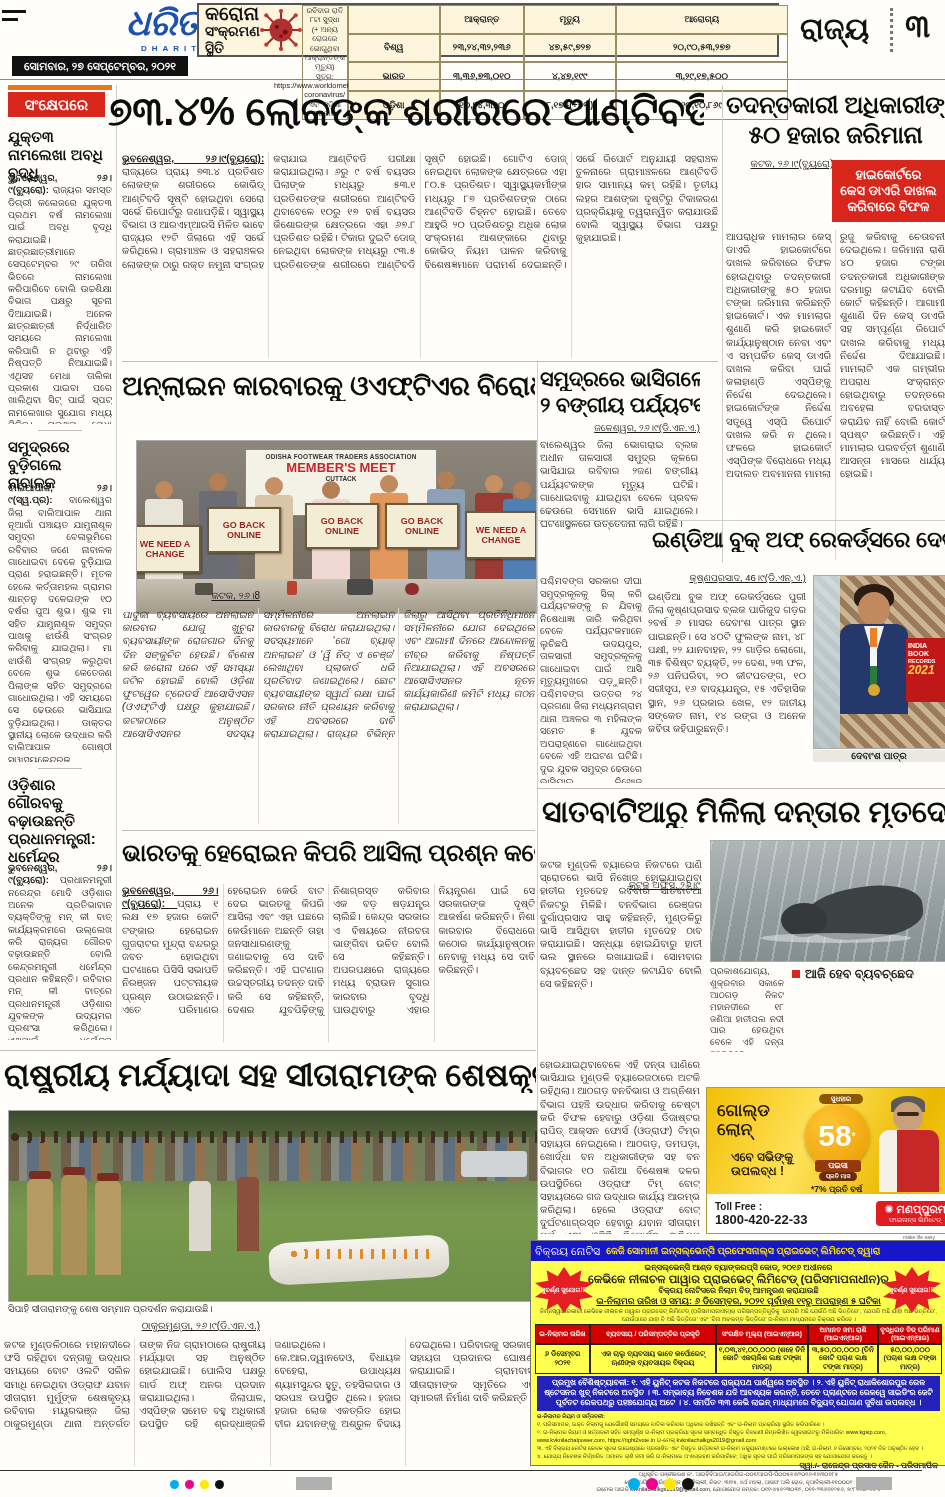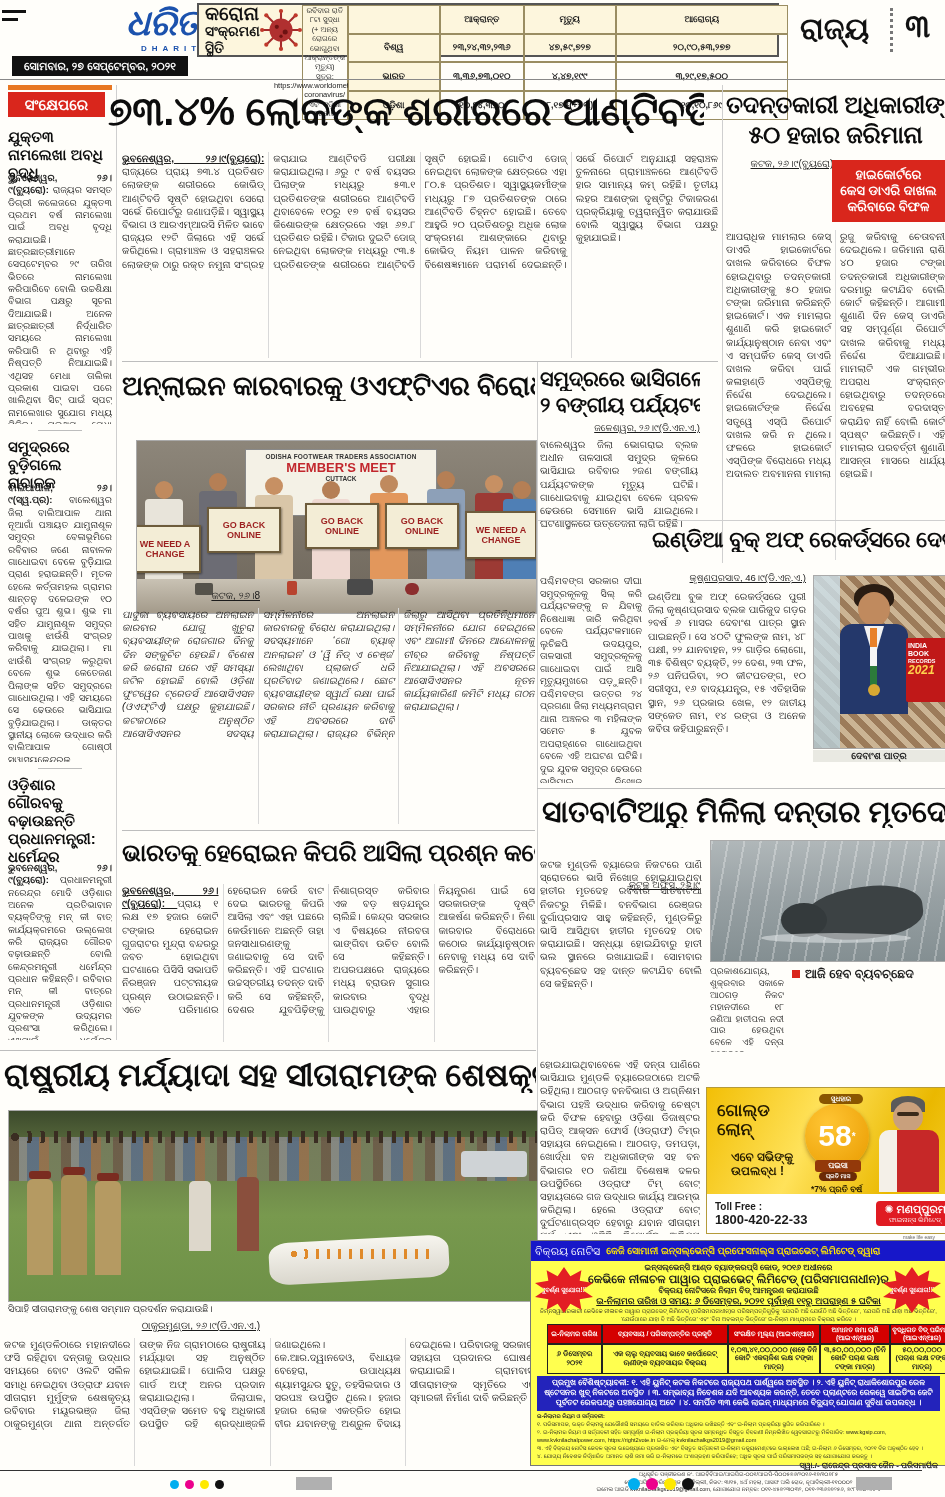--- a/index.html
+++ b/index.html
@@ -65,21 +65,21 @@
   .adwhite{position:absolute;background:#fff;display:flex;align-items:center;justify-content:space-between;padding:0 8px;}
   .mlogo{background:#e01b22;border-radius:4px;color:#fff;text-align:center;padding:2px 8px;}
   
   .aucad{position:absolute;border:1px solid #777;background:#ffff4f;}
   .aucbar{background:#1717c9;display:flex;align-items:center;gap:6px;padding:0 4px;height:20px;}
   .aucbar .w{color:#fff;font-weight:normal;font-size:11px;white-space:nowrap;}
   .aucbar .y{color:#ffe600;font-weight:bold;font-size:10.5px;white-space:nowrap;}
   .star{position:absolute;background:#e31e24;color:#fff;font-weight:bold;font-size:7px;line-height:1.15;
         display:flex;align-items:center;justify-content:center;text-align:center;
         clip-path:polygon(50% 0%,61% 20%,80% 7%,77% 30%,100% 35%,82% 50%,100% 65%,77% 70%,80% 93%,61% 80%,50% 100%,39% 80%,20% 93%,23% 70%,0% 65%,18% 50%,0% 35%,23% 30%,20% 7%,39% 20%);}
-  .aucgrid{display:grid;grid-template-columns:55px 126px 92px 70px 64px;margin:1px 16px;}
+  .aucgrid{display:grid;grid-template-columns:55px 126px 92px 70px 64px;margin:1px 4px;}
   .aucgrid div{border:1px solid #222;display:flex;align-items:center;justify-content:center;text-align:center;padding:1px;}
   .ahead{background:#d40000;color:#fff;font-weight:bold;font-size:6.8px;line-height:1.15;}
   .acell{font-size:7.2px;font-weight:bold;line-height:1.2;}
   .bluebox{background:#2323bb;color:#fff;font-weight:bold;font-size:8px;text-align:center;margin:2px 6px;padding:2px 4px;line-height:1.3;}
   .terms{font-size:5.6px;line-height:1.3;margin:1px 6px;text-align:left;}
   .tiny-c{font-size:5.6px;text-align:center;line-height:1.3;}
   .sig{font-size:8px;font-weight:bold;text-align:right;margin:0 8px;}
   
   .dot{position:absolute;border-radius:50%;}
 </style>

